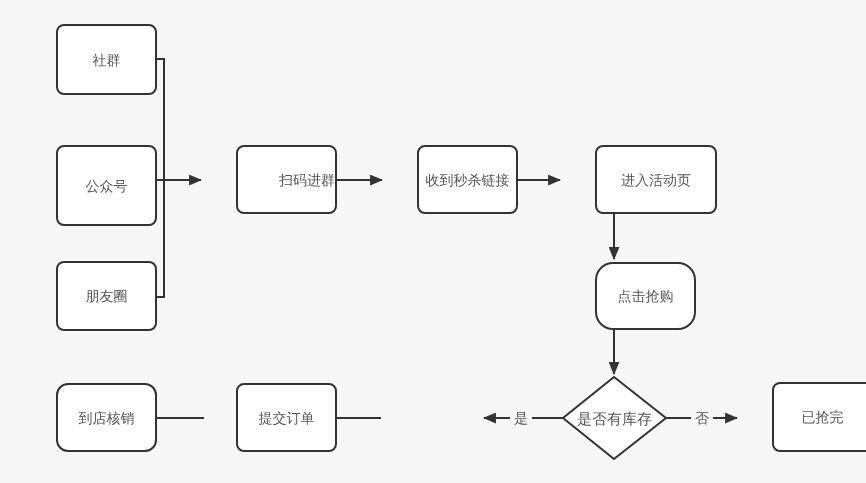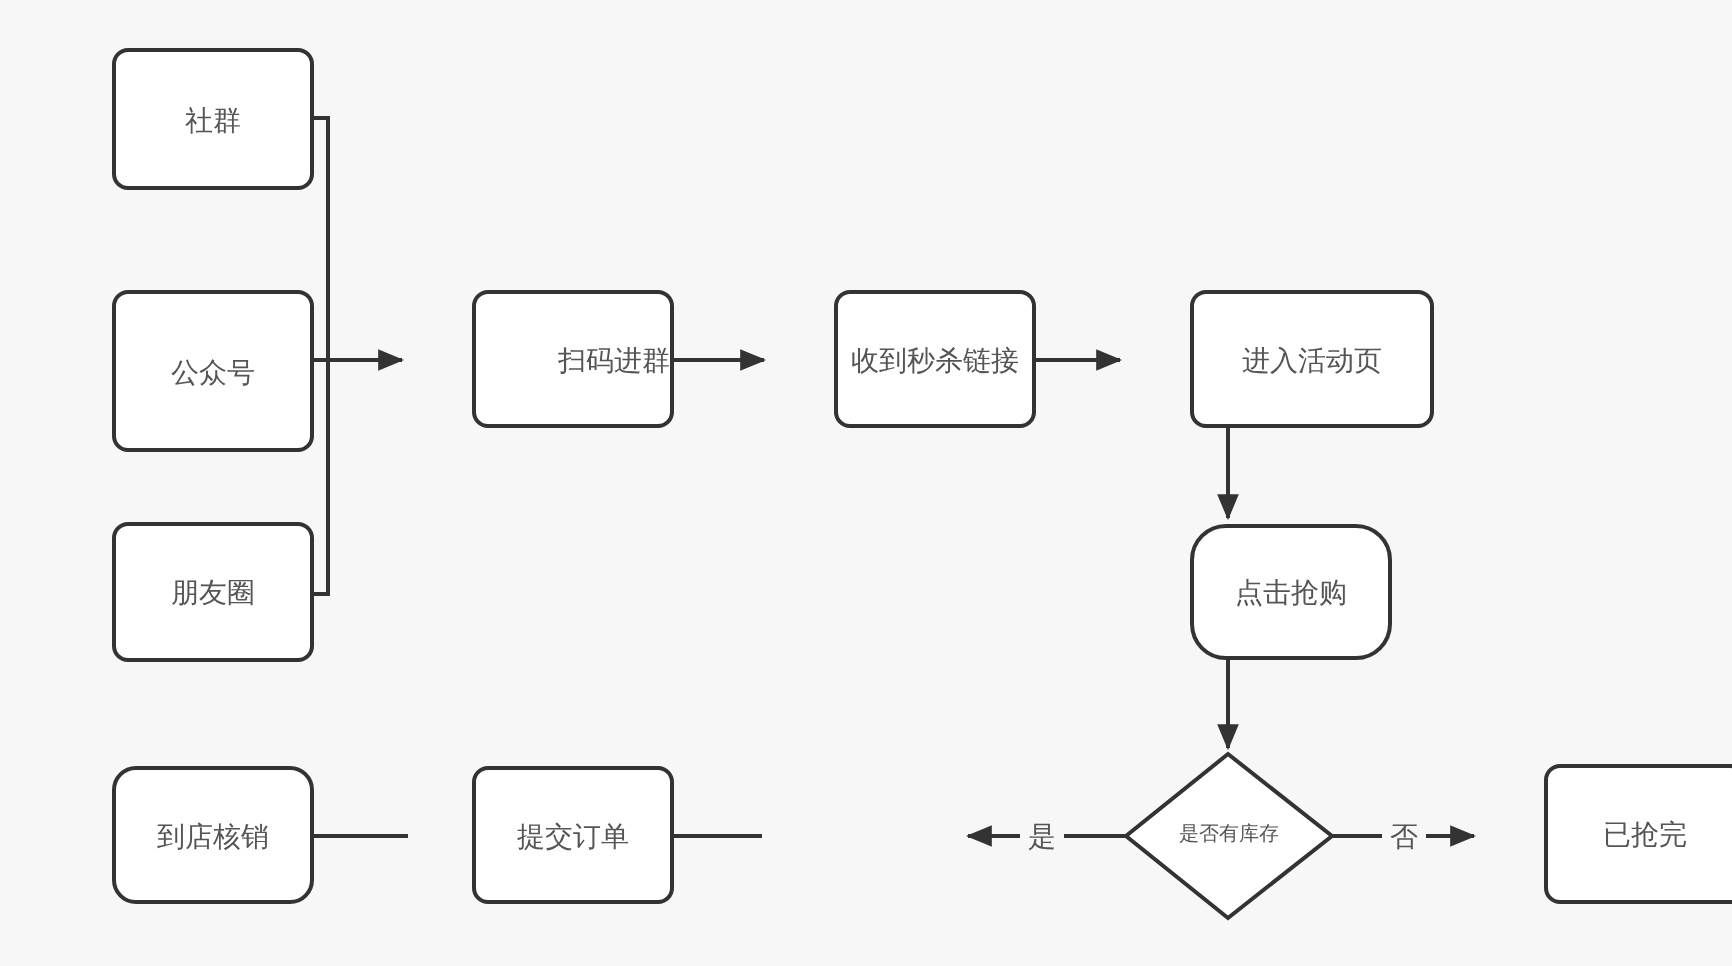--- a/index.html
+++ b/index.html
@@ -40,21 +40,21 @@
     line-height: 1;
     white-space: nowrap;
     margin-left: 32px;
   }
   .diamond-label {
     position: absolute;
     display: flex;
     align-items: center;
     justify-content: center;
     color: #555555;
-    font-size: 10px;
+    font-size: 15px;
     line-height: 1;
     white-space: nowrap;
     text-align: center;
   }
   .edge-label {
     position: absolute;
     background: #f7f7f7;
     color: #555555;
     font-size: 14px;
     line-height: 1;

